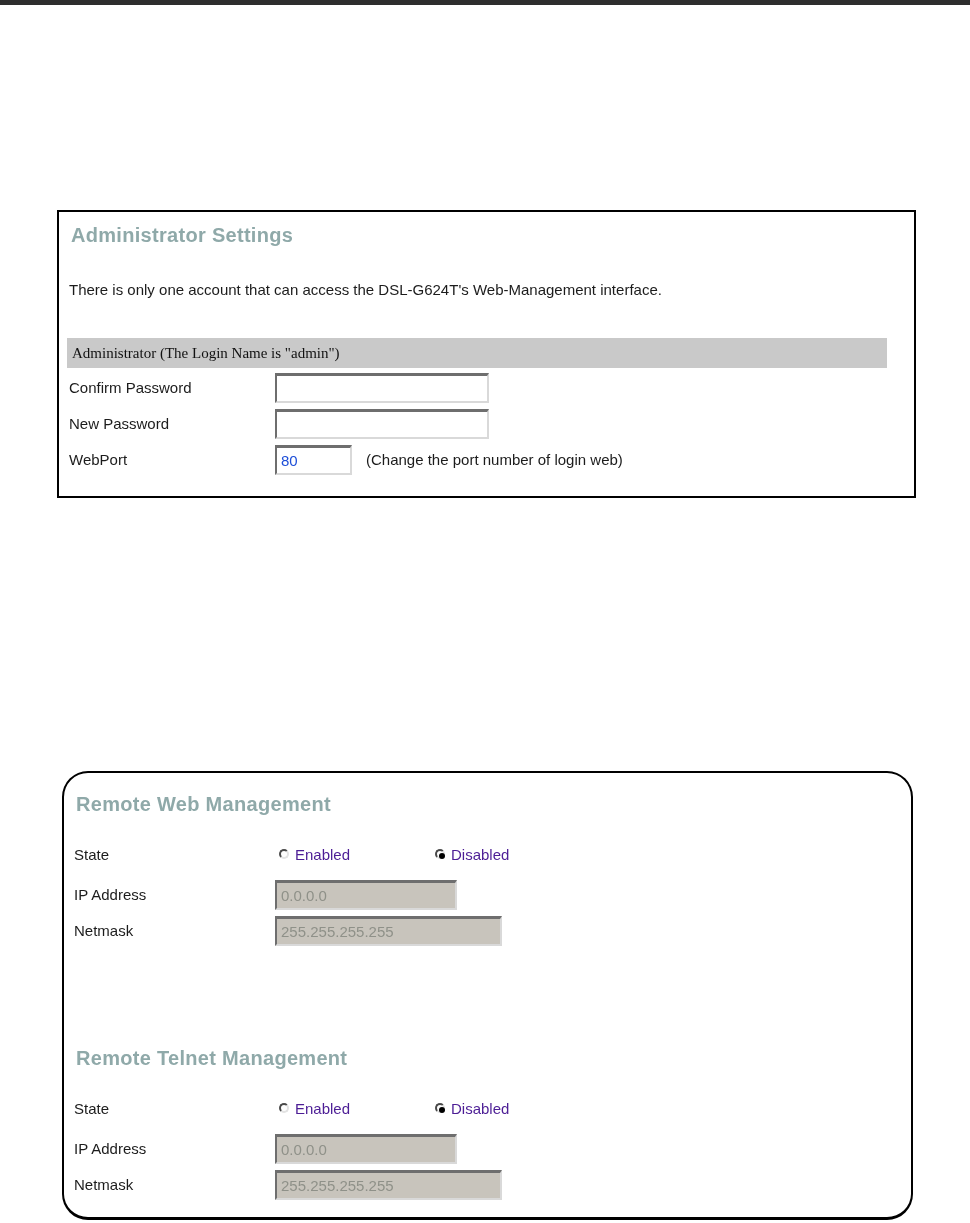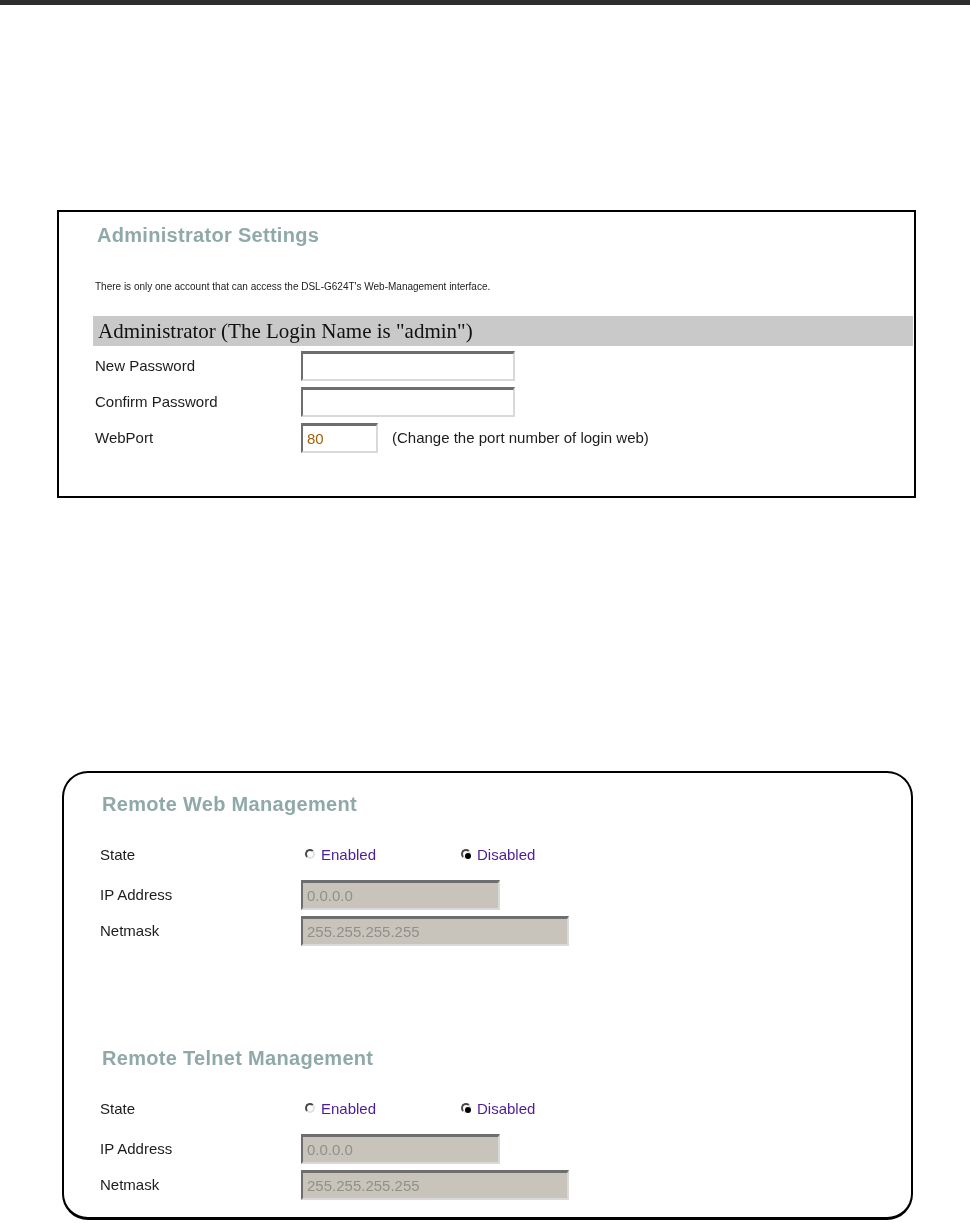--- a/index.html
+++ b/index.html
@@ -5,59 +5,59 @@
   * { margin:0; padding:0; box-sizing:border-box; }
   html,body { background:#fff; }
   body {
     width:970px; height:1223px; position:relative; overflow:hidden;
     font-family:"Liberation Sans", sans-serif; color:#1c1c1c;
   }
   .top-rule {
     position:absolute; top:0; left:0; width:970px; height:5px; background:#2e2e2e;
   }
   .panel {
-    position:absolute; background:#fff; border:2px solid #000;padding-left:26px;
+    position:absolute; background:#fff; border:2px solid #000;
   }
   .panel-admin { left:57px; top:210px; width:859px; height:288px; }
   .panel-remote { left:62px; top:771px; width:851px; height:449px; border-bottom-width:3px;border-radius:26px; }
 
   .panel-title {
     font-size:20px; font-weight:bold; color:#8FA9A9; letter-spacing:0.3px;
     font-family:"Liberation Sans", sans-serif;
   }
   .admin-title  { margin:12px 0 0 12px; }
   .web-title    { margin:20px 0 0 12px; }
   .telnet-title { margin:100px 0 0 12px; }
 
-  .panel-desc { margin:34px 0 0 10px; font-size:10px; color:#1c1c1c; }
+  .panel-desc { margin:34px 0 0 10px; font-size:15px; color:#1c1c1c; }
 
   .admin-table-header {
-    margin:24px 0 0 8px; width:820px; height:30px; line-height:30px;
+    margin:40px 0 0 8px; width:820px; height:30px; line-height:30px;
     background:#C9C9C9; color:#111;
     font-family:"Liberation Serif", "DejaVu Serif", serif;
-    font-size:21px; padding-left:5px;
+    font-size:15px; padding-left:5px;
   }
 
   .form-row { margin:3px 0 0 10px; height:33px; display:flex; align-items:center; }
   .state-row { margin-top:26px; height:24px; }
   .ip-row { margin-top:12px; }
 
   .field-label { flex:none; width:206px; font-size:15px; color:#1c1c1c; }
   .panel-remote .field-label { width:201px; }
   .panel-remote .state-row .field-label { width:205px; }
 
   .text-input {
     height:30px; border:2px solid; border-color:#6e6e6e #d9d9d9 #d9d9d9 #6e6e6e;
-    border-top-width:3px; background:#fff; color:#a16207;
+    border-top-width:3px; background:#fff; color:#1d4ed8;
     font-family:"Liberation Sans", sans-serif; font-size:15px; padding:0 4px;
   }
   .w-pass { width:214px; }
   .w-port { width:77px; }
-  .w-ip   { width:199px; }
-  .w-mask { width:268px; }
+  .w-ip   { width:182px; }
+  .w-mask { width:227px; }
   .input-disabled { background:#C8C4BC; color:#8F9189; }
 
   .note { margin-left:14px; font-size:15px; color:#1c1c1c; }
 
   .radio-option { display:flex; align-items:center; cursor:default; }
   .radio-option.first { width:156px; }
   .radio-icon {
     flex:none; width:10px; height:10px; border-radius:50%;
     background:#fdfdfd; border:2px solid;
     border-color:#4a4a4a #e2e2e2 #e2e2e2 #4a4a4a;
@@ -75,26 +75,26 @@
 <div class="top-rule"></div>
 
 <section class="panel panel-admin">
   <h2 class="panel-title admin-title">Administrator Settings</h2>
 
   <p class="panel-desc">There is only one account that can access the DSL-G624T's Web-Management interface.</p>
 
   <div class="admin-table-header">Administrator (The Login Name is "admin")</div>
 
   <div class="form-row">
-    <span class="field-label">New Password</span>
+    <span class="field-label">Confirm Password</span>
     <input type="password" class="text-input w-pass" value="" style="">
   </div>
 
   <div class="form-row">
-    <span class="field-label">Confirm Password</span>
+    <span class="field-label">New Password</span>
     <input type="password" class="text-input w-pass" value="" style="">
   </div>
 
   <div class="form-row">
     <span class="field-label">WebPort</span>
     <input type="text" class="text-input w-port" value="80" style="">
     <span class="note">(Change the port number of login web)</span>
   </div>
 </section>
 

